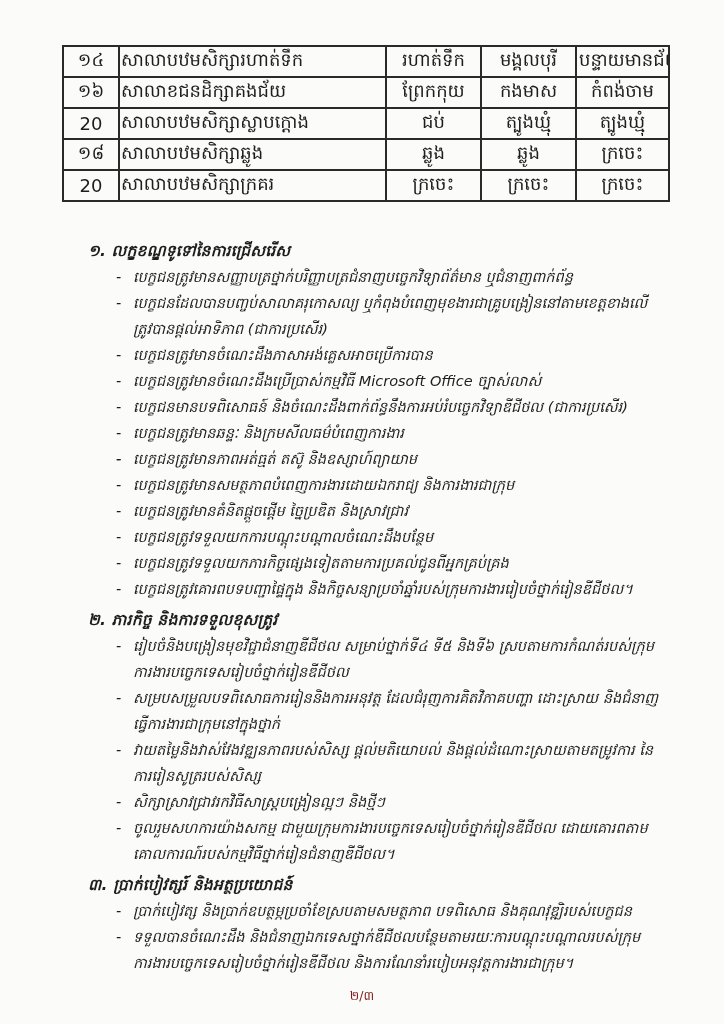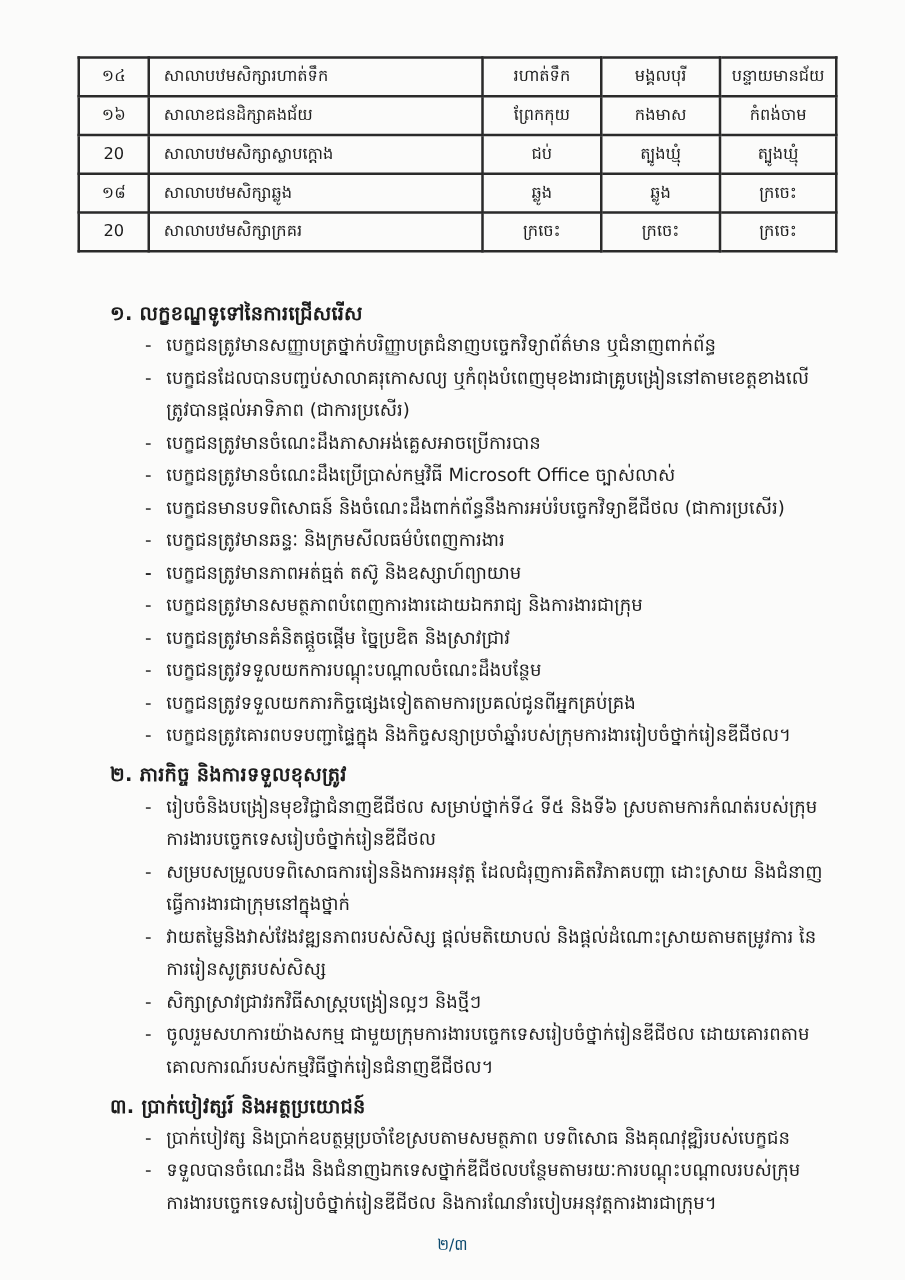--- a/index.html
+++ b/index.html
@@ -12,39 +12,40 @@
     overflow:hidden;
   }
   .page{position:absolute;inset:0;}
 
   
   table.schools{
     border-collapse:collapse;
     position:absolute;left:62px;top:45px;
     width:606px;
     table-layout:fixed;
-    font-size:13px;
+    font-size:18px;
   }
   table.schools td{
     border:2px solid #2a2a2a;
     height:27px;
     padding:1px 6px;
     overflow:hidden;
     white-space:nowrap;
   }
   table.schools td.center{text-align:center;padding:1px 2px;}
-  table.schools td.name{text-align:left;padding-left:11px;}
+  table.schools td.name{text-align:left;padding-left:1px;}
 
   
   .content{
     position:absolute;
     left:88px;top:233px;
     width:582px;
     font-size:14.5px;
     line-height:26px;
+    font-style:italic;
   }
   .section-heading{
     font-weight:bold;
     font-size:15.5px;
     margin:5px 0 0 0;
     letter-spacing:.2px;
   }
   ul.bullets{
     list-style:none;
     margin:0;
@@ -58,21 +59,21 @@
     position:absolute;left:0;top:0;
   }
 
   
   .footer{
     position:absolute;
     left:0;right:0;
     top:988px;
     text-align:center;
     font-size:12.5px;
-    color:#0c4a6e;
+    color:#7f1d1d;
   }
 </style>
 </head>
 <body>
 
 <div class="page">
 
   <table class="schools">
     <colgroup>
       <col style="width:56px">

